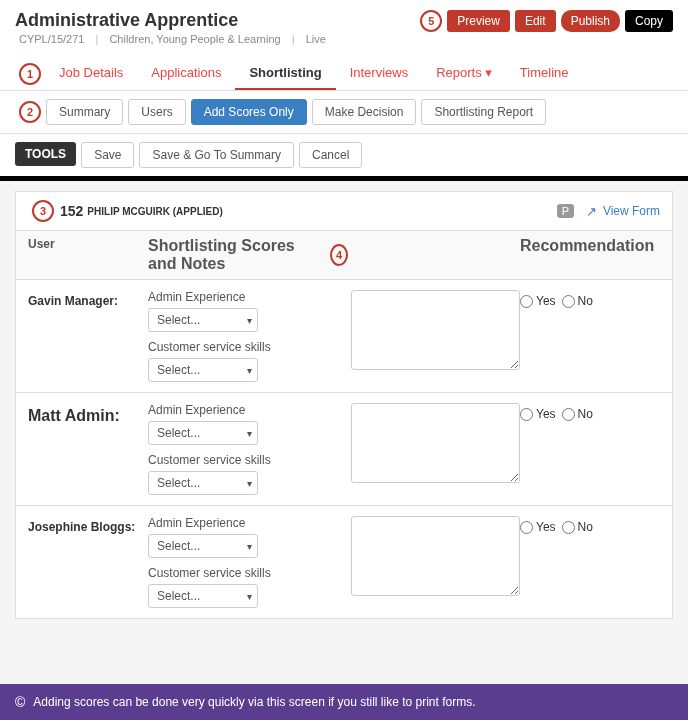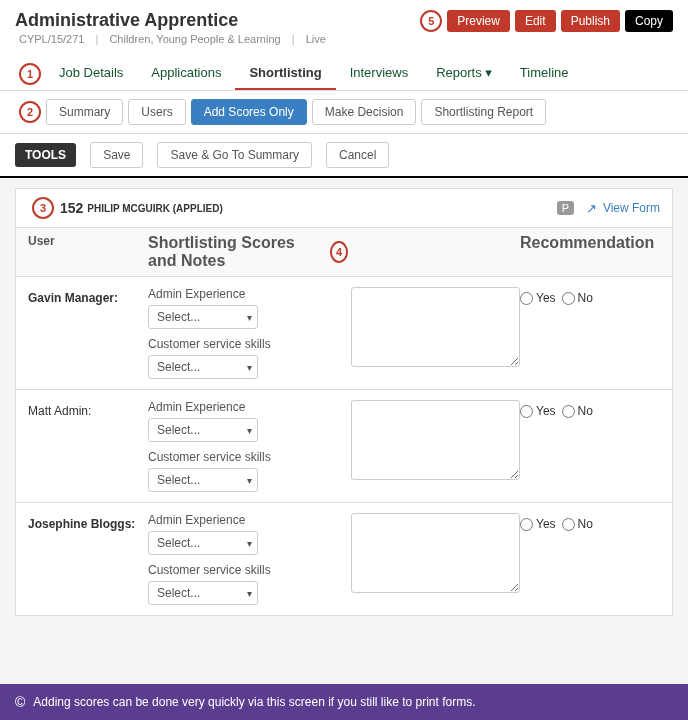--- a/index.html
+++ b/index.html
@@ -8,35 +8,35 @@
     
     .header { background: #fff; padding: 10px 15px 0 15px; border-bottom: 1px solid #ddd; }
     .header-top { display: flex; justify-content: space-between; align-items: flex-start; padding-bottom: 6px; }
     .header-title { font-size: 18px; font-weight: bold; color: #333; }
     .header-meta { font-size: 11px; color: #888; margin-top: 2px; }
     .header-meta span { margin: 12px 4px; }
     .header-buttons { display: flex; gap: 5px; align-items: center; }
     .btn-header { padding: 4px 10px; border: none; border-radius: 3px; font-size: 12px; cursor: pointer; }
     .btn-preview { background: #c0392b; color: #fff; }
     .btn-edit { background: #c0392b; color: #fff; }
-    .btn-publish { background: #c0392b; color: #fff; }
+    .btn-publish { background: #c0392b; color: #fff; border-radius: 10px; }
     .btn-copy { background: #000000; color: #fff; }
 
     
     .nav-tabs { display: flex; gap: 0; margin-top: 6px; }
-    .nav-tab { padding: 8px 14px; font-size: 13px; color: #14532d; cursor: pointer; border-bottom: 2px solid transparent; text-decoration: none; background: none; border-top: none; border-left: none; border-right: none; }
+    .nav-tab { padding: 8px 14px; font-size: 13px; color: #ef4444; cursor: pointer; border-bottom: 2px solid transparent; text-decoration: none; background: none; border-top: none; border-left: none; border-right: none; }
     .nav-tab.active { color: #333; border-bottom: 2px solid #c0392b; font-weight: bold; }
 
     
     .sub-nav { background: #fff; padding: 8px 15px; border-bottom: 1px solid #ddd; display: flex; gap: 5px; align-items: center; }
     .sub-btn { padding: 5px 12px; border: 1px solid #ccc; border-radius: 3px; background: #fff; font-size: 12px; cursor: pointer; color: #555; }
     .sub-btn.active { background: #3a7fc1; color: #fff; border-color: #3a7fc1; }
 
     
-    .toolbar { background: #fff; padding: 8px 15px; border-bottom: 2px solid #000000; display: flex; gap: 14px; align-items: center; }
+    .toolbar { background: #fff; padding: 8px 15px; border-bottom: 5px solid #000000; display: flex; gap: 5px; align-items: flex-start; }
     .toolbar-label { background: #333; color: #fff; padding: 5px 10px; border-radius: 3px; font-size: 12px; font-weight: bold; cursor: default; }
     .toolbar-btn { padding: 5px 12px; border: 1px solid #ccc; border-radius: 3px; background: #fff; font-size: 12px; cursor: pointer; color: #555; }
 
     
     .main-content { padding: 10px 15px; background: #f5f5f5; }
 
     
     .candidate-header { background: #fff; padding: 8px 12px; border: 1px solid #ddd; display: flex; justify-content: space-between; align-items: center; margin-bottom: 0; }
     .view-form-link { color: #3a7fc1; font-size: 12px; cursor: pointer; text-decoration: none; display: flex; align-items: center; gap: 4px; }
     .p-badge { display: inline-block; background: #999; color: #fff; border-radius: 3px; padding: 1px 5px; font-size: 11px; margin-right: 6px; }
@@ -168,21 +168,21 @@
         <textarea class="notes-textarea" style="width: 100%; height: 80px; margin-left: 0px;"></textarea>
       </div>
     </div>
     <div class="recommendation">
       <label><input type="radio" name="rec-gavin" style=""> Yes</label>
       <label><input type="radio" name="rec-gavin" style=""> No</label>
     </div>
   </div>
 
   <div style="background:#fff;border:1px solid #ddd;border-top:none;padding:10px 12px;display:grid;grid-template-columns:120px 1fr 140px;align-items:start;">
-    <div style="font-size:12px;font-weight:normal;padding-top:4px;">Matt Admin:</div>
+    <div style="font-size:16px;font-weight:bold;padding-top:4px;">Matt Admin:</div>
     <div style="display:flex;gap:8px;">
       <div style="flex:0 0 195px;">
         <div style="margin-bottom:8px;">
           <div style="font-size:12px;color:#555;margin-bottom:4px;">Admin Experience</div>
           <div class="select-wrapper">
             <select class="criteria-select">
               <option>Select...</option>
             </select>
             <span class="select-arrow">▾</span>
           </div>

